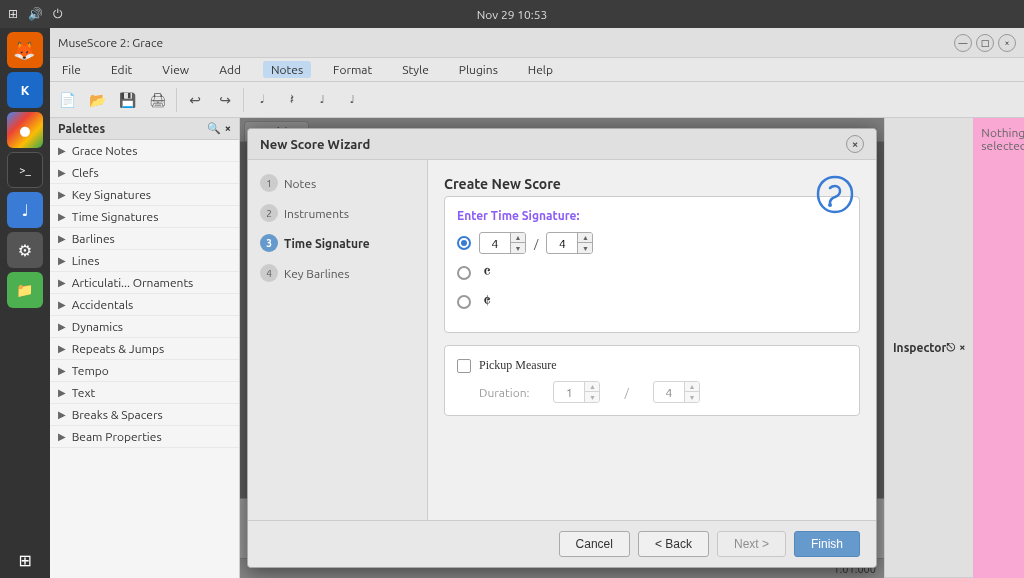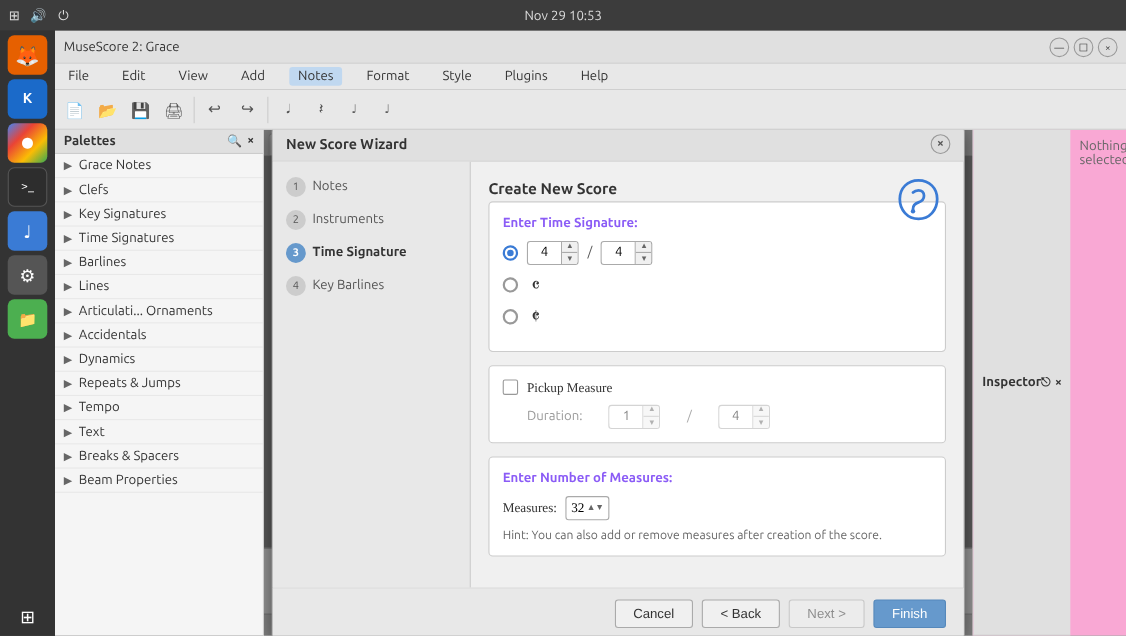--- a/index.html
+++ b/index.html
@@ -775,31 +775,20 @@
                     <div class="spin-control">
                       <span class="spin-value">4</span>
                       <div class="spin-arrows">
                         <button class="spin-arrow">▲</button>
                         <button class="spin-arrow">▼</button>
                       </div>
                     </div>
                   </div>
                 </div>
 
-                <div class="form-group">
-                  <div class="form-group-title">Enter Number of Measures:</div>
-                  <div class="checkbox-row">
-                    <span class="form-label">Measures:</span>
-                    <div class="select-control">
-                      <span>32</span>
-                      <span class="select-arrow">▲▼</span>
-                    </div>
-                  </div>
-                  <div class="hint-text">Hint: You can also add or remove measures after creation of the score.</div>
-                </div>
               </div>
             </div>
 
             <div class="modal-footer">
               <button class="btn">Cancel</button>
               <button class="btn">&lt; Back</button>
               <button class="btn" disabled="">Next &gt;</button>
               <button class="btn primary">Finish</button>
             </div>
           </div>

